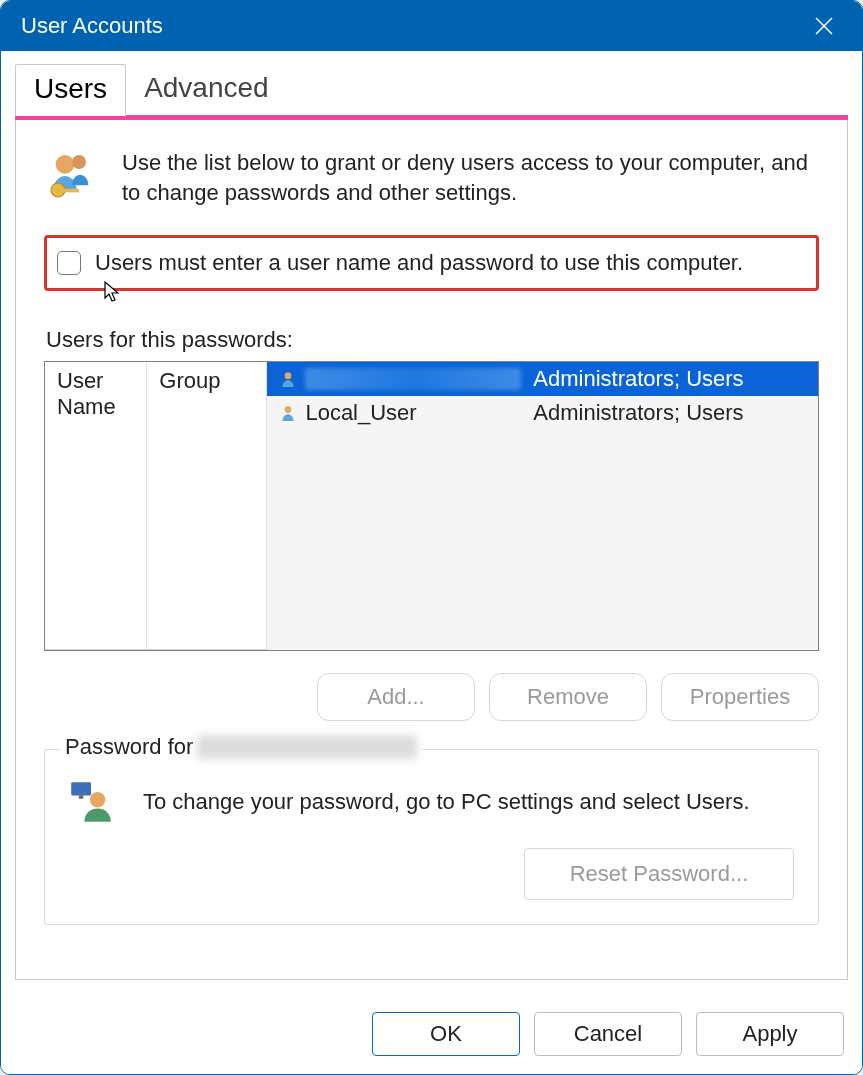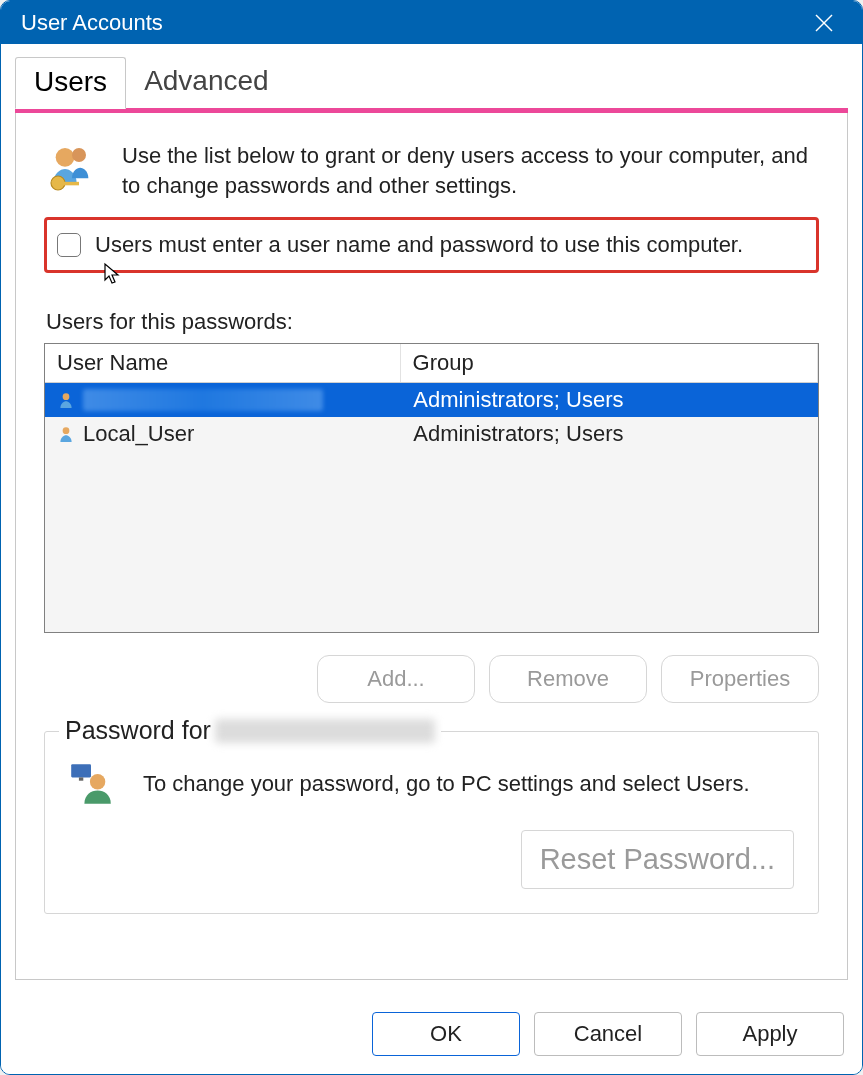--- a/index.html
+++ b/index.html
@@ -16,21 +16,21 @@
       background: #fff;
       border: 1px solid #0063b1;
       border-radius: 10px;
       overflow: hidden;
       display: flex;
       flex-direction: column;
     }
     .titlebar {
       background: #0063b1;
       color: #fff;
-      height: 43px;
+      height: 50px;
       display: flex;
       align-items: center;
       padding: 0 20px;
       font-size: 22px;
       font-weight: 400;
     }
     .titlebar-text { flex: 1; }
     .close-btn {
       width: 36px; height: 36px;
       display:flex; align-items:center; justify-content:center;
@@ -70,21 +70,21 @@
       border-top: none;
       padding: 28px 28px 28px 28px;
       flex: 1;
       display: flex;
       flex-direction: column;
     }
     .intro {
       display: flex;
       gap: 22px;
       align-items: flex-start;
-      margin-bottom: 17px;
+      margin-bottom: 28px;
     }
     .intro-icon { width: 56px; height: 56px; flex-shrink:0; }
     .intro-text {
       font-size: 22px;
       color: #222;
       line-height: 1.35;
     }
     .highlight-box {
       border: 3px solid #d9342b;
       border-radius: 4px;
@@ -111,21 +111,21 @@
     .subhead {
       font-size: 22px;
       color: #222;
       margin: 14px 0 8px 2px;
     }
     .user-table {
       border: 1px solid #808080;
       background: #f5f5f5;
       height: 290px;
       display: flex;
-      flex-direction: column;
+      flex-direction: row;
     }
     .thead {
       display: flex;
       background: #fff;
       border-bottom: 1px solid #d0d0d0;
       font-size: 22px;
       color: #222;
     }
     .th {
       padding: 6px 12px;
@@ -179,42 +179,42 @@
       border: 1px solid #d6d6d6;
       border-radius: 3px;
       padding: 30px 24px 24px 24px;
       position: relative;
     }
     .legend {
       position: absolute;
       top: -16px; left: 14px;
       background: #fff;
       padding: 0 6px;
-      font-size: 25px;
+      font-size: 22px;
       color: #222;
       display:flex; align-items:center; gap:4px;
     }
     .legend .blur2 {
       display:inline-block;
       width: 220px; height: 24px;
       background: #dcdcdc;
       filter: blur(4px);
       border-radius: 3px;
     }
     .pw-row {
       display:flex; gap: 30px; align-items:center;
       margin-bottom: 24px;
     }
     .pw-icon { width: 44px; height: 44px; flex-shrink:0; }
     .pw-text { font-size: 22px; color: #222; }
     .pw-btn-row { display:flex; justify-content:flex-end; }
     .pw-btn {
       min-width: 270px;
       padding: 12px 18px;
-      font-size: 29px;
+      font-size: 22px;
       color: #9a9a9a;
       background: #fff;
       border: 1px solid #d6d6d6;
       border-radius: 4px;
       cursor: pointer;
       text-align:center;
     }
     .footer {
       display: flex;
       justify-content: flex-end;

